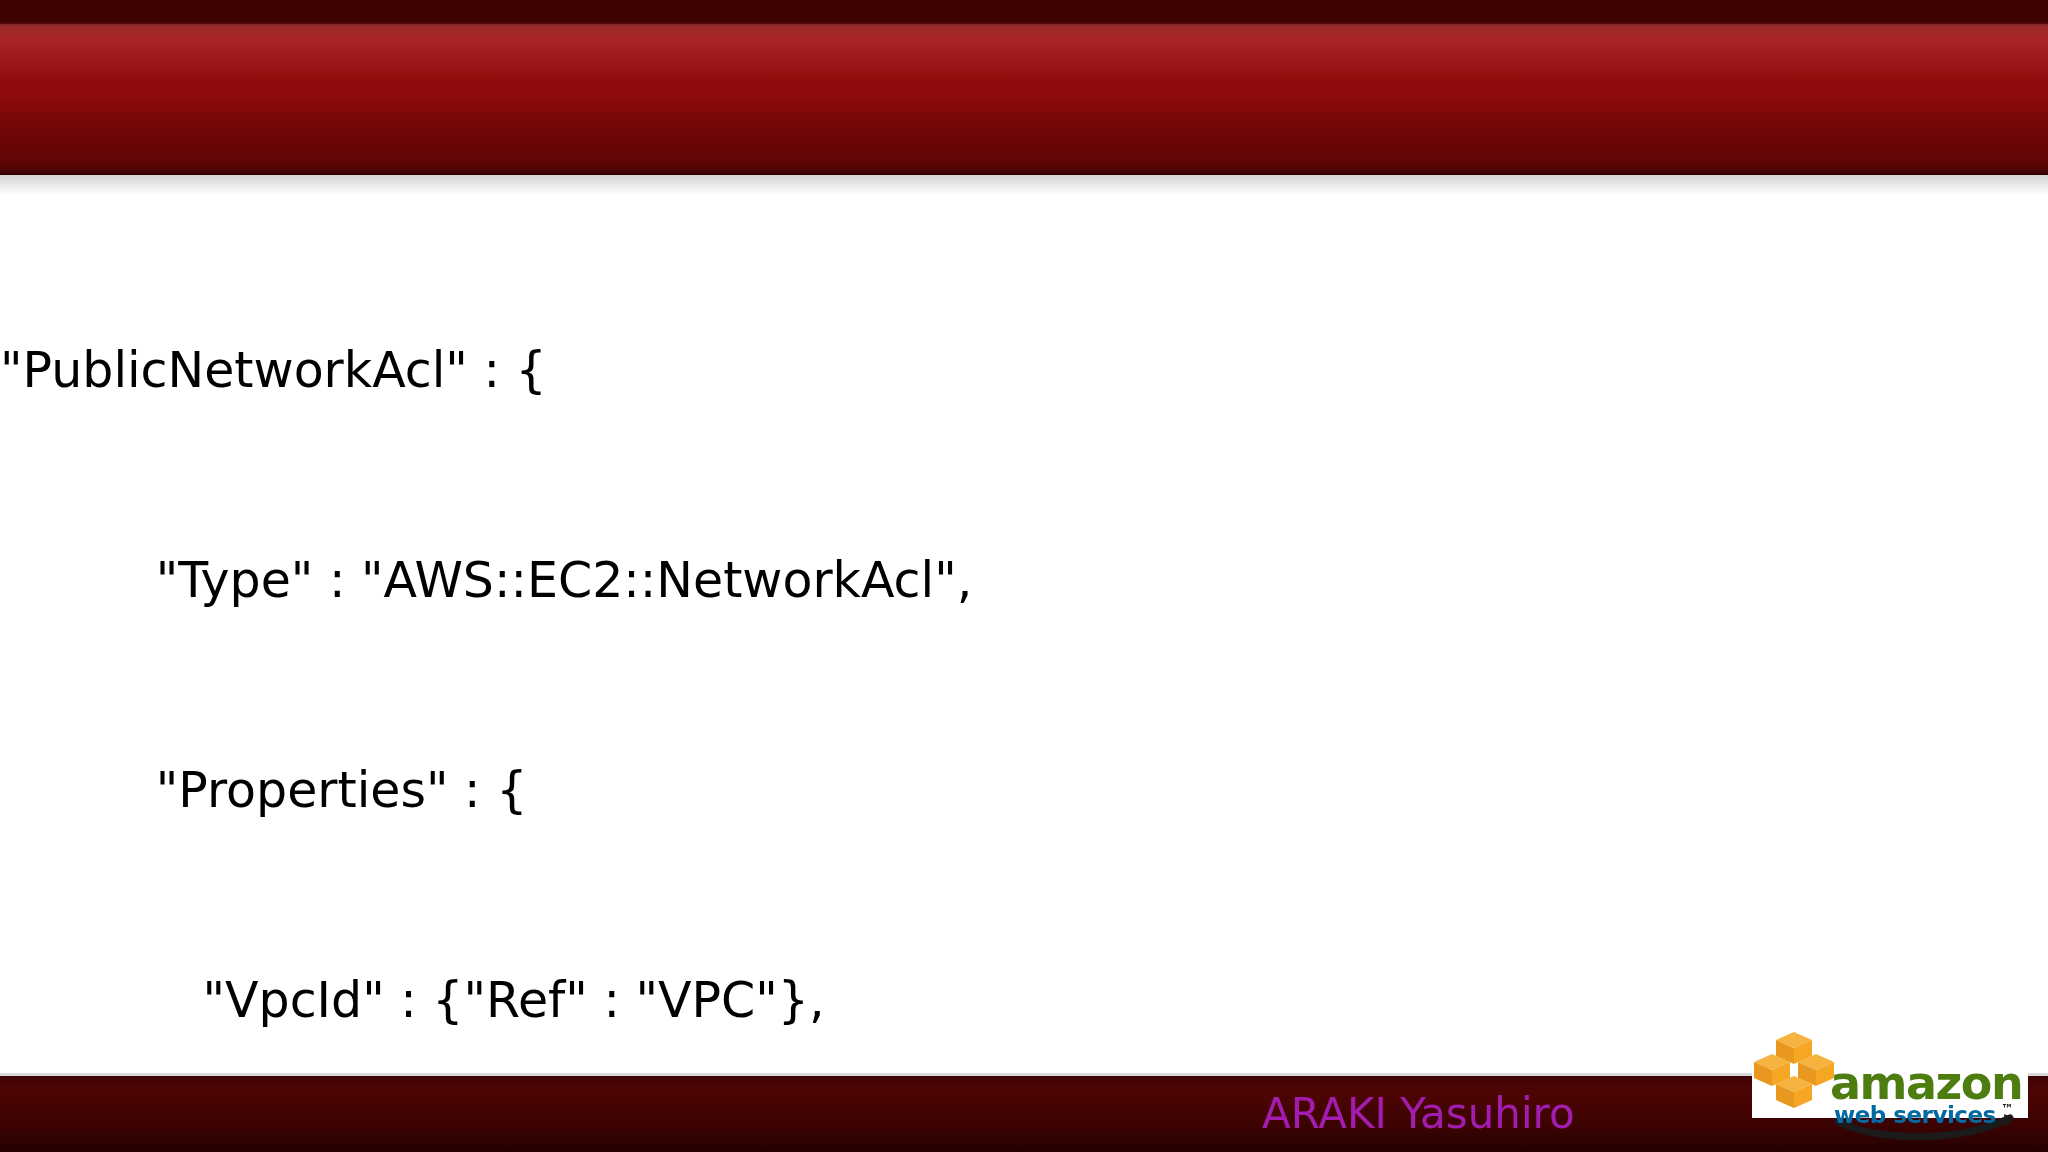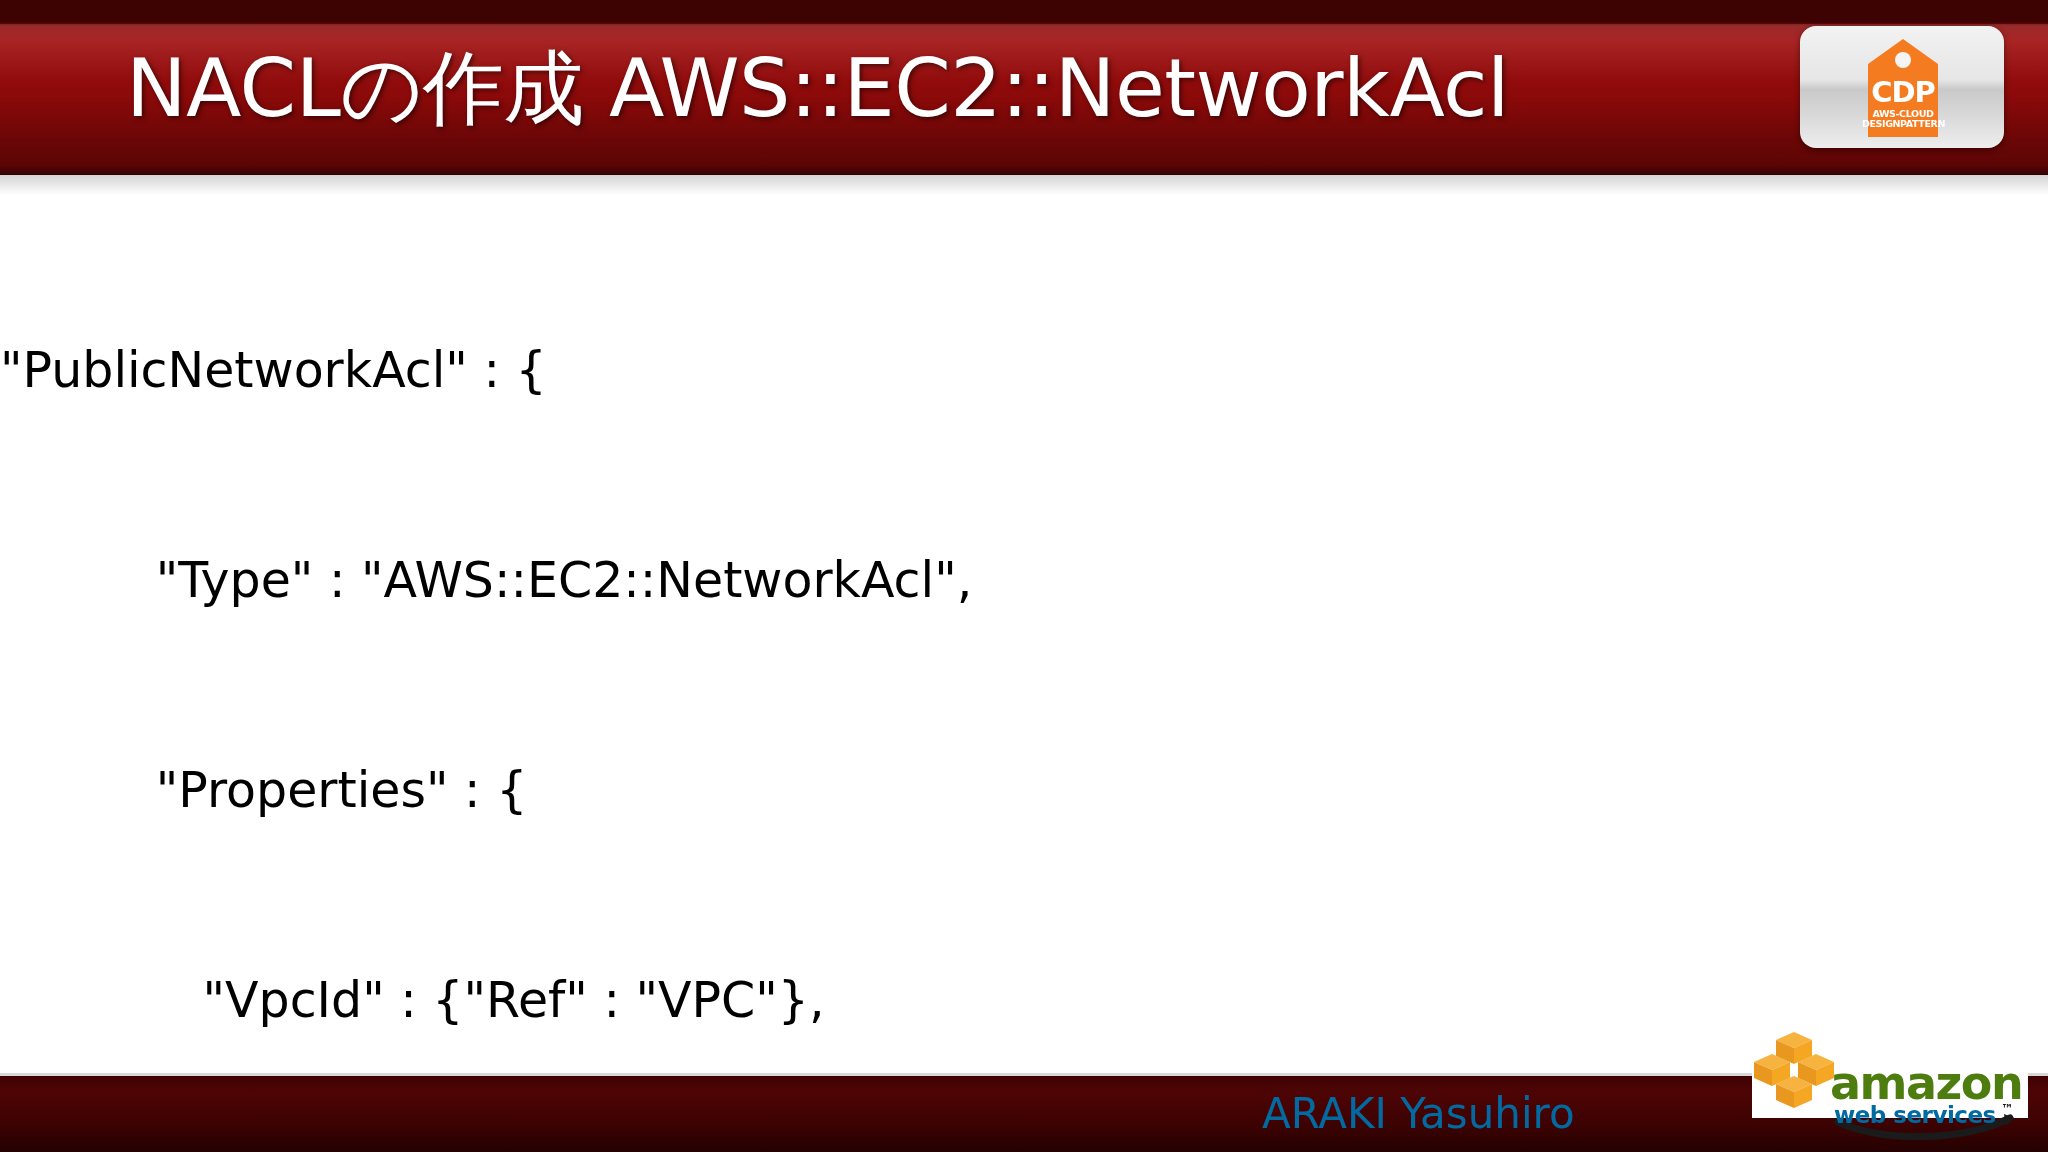--- a/index.html
+++ b/index.html
@@ -146,21 +146,21 @@
     left: 0; top: 1073px;
     width: 2048px; height: 3px;
     background: #d8d8d8;
   }
   #footer-author {
     position: absolute;
     left: 1262px;
     top: 1089px;
     width: 420px;
     text-align: left;
-    color: #0369a1;
+    color: #a21caf;
     font-size: 42px;
     font-family: "DejaVu Sans", "Liberation Sans", sans-serif;
     white-space: nowrap;
   }
 
   
   #aws-logo {
     position: absolute;
     left: 1752px;
     top: 1030px;
@@ -208,33 +208,21 @@
 </head>
 <body>
 
 <div id="slide">
 
   <div id="header-band">
     <div id="header-gloss"></div>
   </div>
   <div id="header-shadow"></div>
 
-  <div id="slide-title">NACLの作成 AWS::EC2::NetworkAcl</div>
-
-  <div id="cdp-logo">
-    <div id="cdp-tag">
-      <svg width="82" height="100" viewBox="0 0 82 100">
-        <path d="M41 1 L76 26 L76 99 L6 99 L6 26 Z" fill="#f47b20"></path>
-        <circle cx="41" cy="22" r="8" fill="#f4f4f4"></circle>
-      </svg>
-      <div class="cdp-txt-main">CDP</div>
-      <div class="cdp-txt-sub1">AWS-CLOUD</div>
-      <div class="cdp-txt-sub2">DESIGNPATTERN</div>
-    </div>
-  </div>
+
 
   <div id="code-block">
     <span class="code-line">"PublicNetworkAcl" : {</span>
     <span class="code-line">          "Type" : "AWS::EC2::NetworkAcl",</span>
     <span class="code-line">          "Properties" : {</span>
     <span class="code-line">             "VpcId" : {"Ref" : "VPC"},</span>
     
     
     
     

